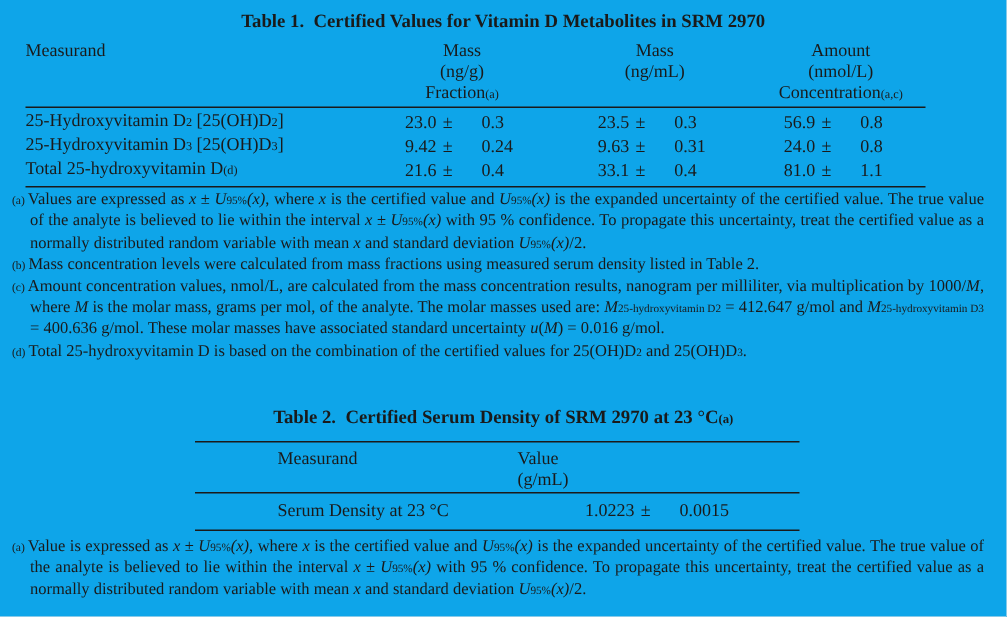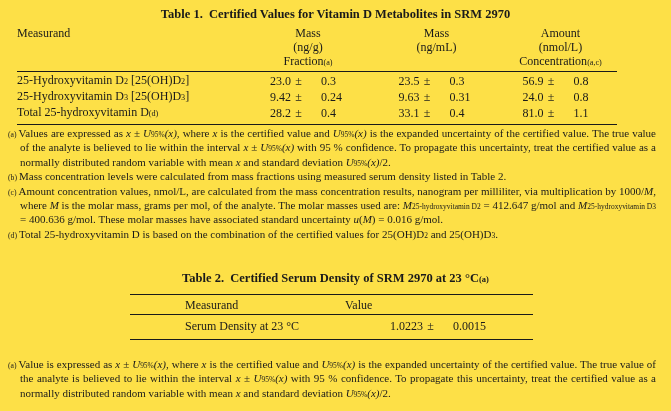--- a/index.html
+++ b/index.html
@@ -1,17 +1,17 @@
 <!DOCTYPE html>
 <html><head>
 <meta charset="utf-8">
 <style>
   html,body{margin:0;padding:0;background:#e8e8e8;}
   .page{
-    position:relative;width:671px;height:411px;background:#fde047;
+    position:relative;width:671px;height:411px;background:#0ea5e9;
     font-family:"Liberation Serif","DejaVu Serif",serif;color:#1a1a1a;
     font-size:12px;overflow:hidden;
   }
   .title{
     position:absolute;left:0;width:100%;text-align:center;
     font-weight:bold;font-size:12.5px;white-space:pre;
   }
   #t1-title{top:7px;}
   #t2-title{top:271px;}
 
@@ -107,21 +107,21 @@
           </div>
         <div class="num">
             <span class="v">24.0</span>
             <span class="pm">±</span>
             <span class="u">0.8</span>
           </div>
       </div>
       <div class="trow">
         <div class="c1"><span>Total 25-hydroxyvitamin D</span><span class="seg-sup">(d)</span></div>
         <div class="num">
-            <span class="v">28.2</span>
+            <span class="v">21.6</span>
             <span class="pm">±</span>
             <span class="u">0.4</span>
           </div>
         <div class="num">
             <span class="v">33.1</span>
             <span class="pm">±</span>
             <span class="u">0.4</span>
           </div>
         <div class="num">
             <span class="v">81.0</span>
@@ -139,20 +139,21 @@
     <div class="fn"><span class="fnm">(d)</span><span><span>Total 25-hydroxyvitamin D is based on the combination of the certified values for 25(OH)D</span><span class="seg-sub">2</span><span> and 25(OH)D</span><span class="seg-sub">3</span><span>.</span></span></div>
   </div>
 
   <div class="title" id="t2-title"><span>Table 2.  Certified Serum Density of SRM 2970 at 23 °C</span><span class="sup">(a)</span></div>
 
   <div class="t2">
     <div class="t2-head grid2">
       <div class="p55">Measurand</div>
       <div class="ctr">
         <div>Value</div>
+        <div>(g/mL)</div>
       </div>
     </div>
     <div class="t2-body grid2">
       <div class="p55">Serum Density at 23 °C</div>
       <div class="num">
           <span class="v" style="width:42px">1.0223</span>
           <span class="pm">±</span>
           <span class="u" style="width:44px">0.0015</span>
         </div>
     </div>

